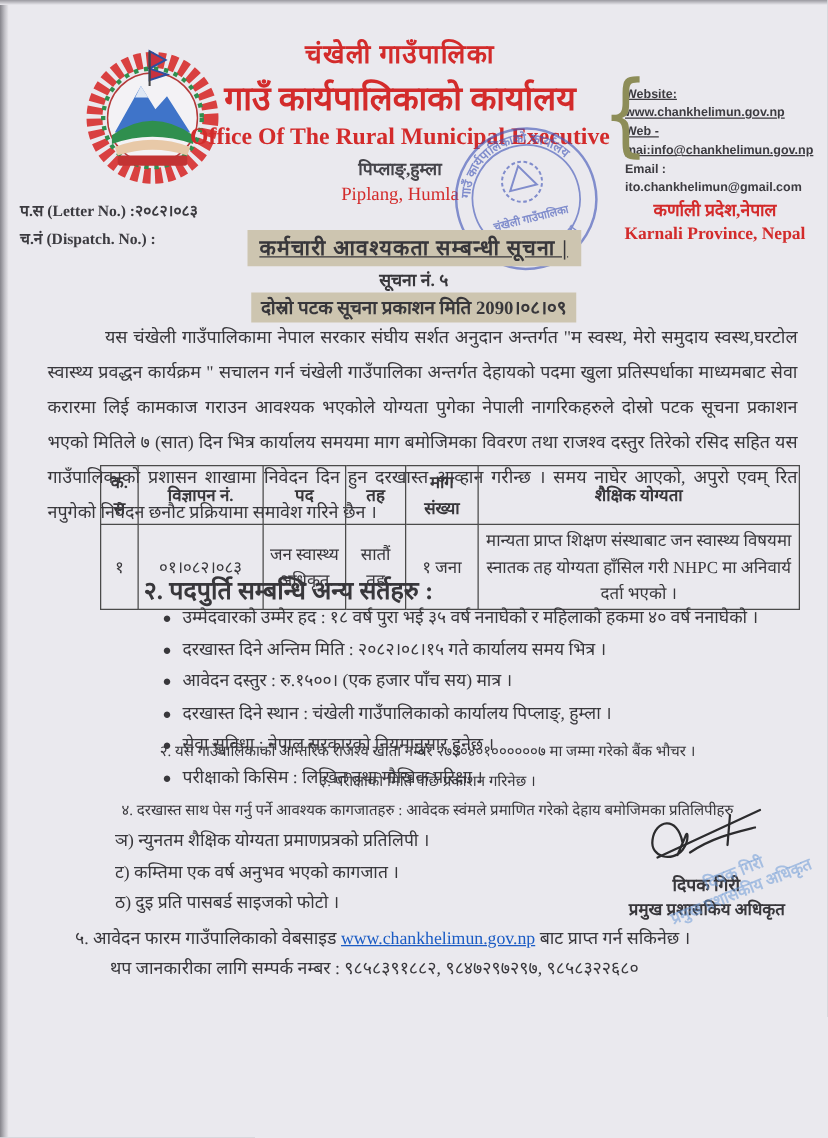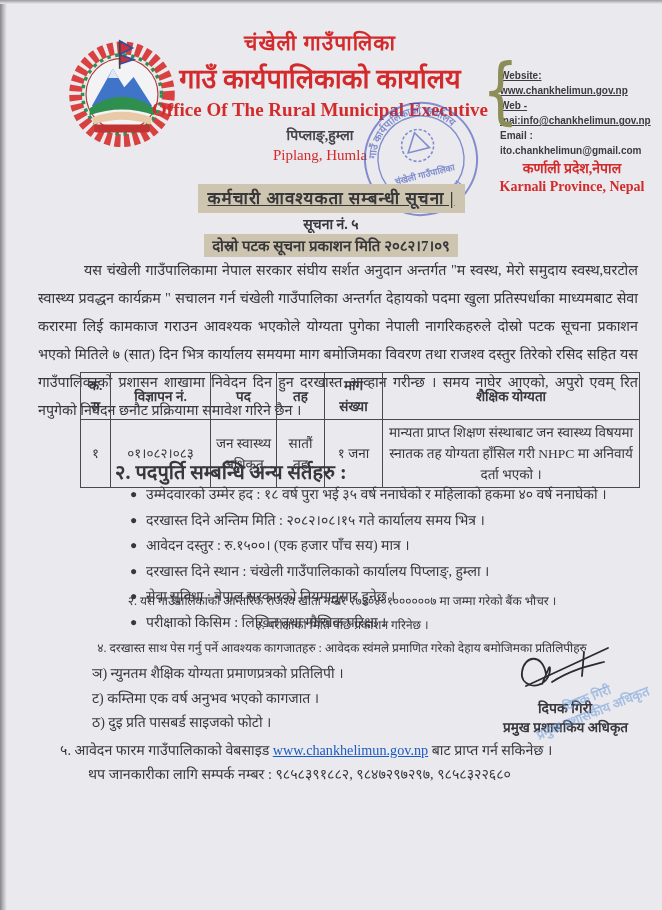--- a/index.html
+++ b/index.html
@@ -118,20 +118,24 @@
         <div class="u">Web -mai:info@chankhelimun.gov.np</div>
         <div>Email : ito.chankhelimun@gmail.com</div>
       </div>
     </div>
 
     <div class="province">
       <div class="prov-np">कर्णाली प्रदेश,नेपाल</div>
       <div class="prov-en">Karnali Province, Nepal</div>
     </div>
 
+    <div class="letter-block">
+      <div>प.स (Letter No.) :२०८२।०८३</div>
+      <div>च.नं (Dispatch. No.) :</div>
+    </div>
 
     <svg class="stamp-round" viewBox="0 0 126 138">
       <circle cx="63" cy="69" r="56" fill="none" stroke="#4156b8" stroke-width="2"></circle>
       <circle cx="63" cy="69" r="43" fill="none" stroke="#4156b8" stroke-width="1.4"></circle>
       <circle cx="63" cy="55" r="16" fill="none" stroke="#4156b8" stroke-width="1.6" stroke-dasharray="3 2"></circle>
       <polygon points="52,60 63,42 74,60" fill="none" stroke="#4156b8" stroke-width="1.6"></polygon>
       <defs>
         <path id="arcTop" d="M18,69 A45,45 0 0 1 108,69"></path>
         <path id="arcBot" d="M16,69 A47,47 0 0 0 110,69"></path>
       </defs>
@@ -143,21 +147,21 @@
       </text>
       <text x="63" y="88" font-size="9" fill="#4156b8" font-weight="bold" text-anchor="middle">चंखेली गाउँपालिका</text>
     </svg>
   </div>
 
   <div class="notice-title-wrap">
     <span class="notice-title">कर्मचारी आवश्यकता सम्बन्धी सूचना  |</span>
   </div>
   <div class="notice-no">सूचना नं. ५</div>
   <div class="publish-wrap">
-    <span class="publish">दोस्रो पटक सूचना प्रकाशन मिति २०८२।7।०९</span>
+    <span class="publish">दोस्रो पटक सूचना प्रकाशन मिति 2090।०८।०९</span>
   </div>
 
   <div class="body-par">यस चंखेली गाउँपालिकामा नेपाल सरकार संघीय सर्शत अनुदान अन्तर्गत "म स्वस्थ, मेरो समुदाय स्वस्थ,घरटोल स्वास्थ्य प्रवद्धन कार्यक्रम " सचालन गर्न चंखेली गाउँपालिका अन्तर्गत देहायको पदमा खुला प्रतिस्पर्धाका माध्यमबाट सेवा करारमा लिई कामकाज गराउन आवश्यक भएकोले योग्यता पुगेका नेपाली नागरिकहरुले दोस्रो पटक सूचना प्रकाशन भएको मितिले ७ (सात) दिन भित्र कार्यालय समयमा माग बमोजिमका विवरण तथा राजश्व दस्तुर तिरेको रसिद सहित यस गाउँपालिकाको प्रशासन शाखामा निवेदन दिन हुन दरखास्त आव्हान गरीन्छ ।  समय नाघेर आएको, अपुरो एवम् रित नपुगेको निवेदन छनौट प्रक्रियामा समावेश गरिने छैन ।</div>
 
   <div class="table-wrap">
     <table class="vac">
       <colgroup>
         <col style="width:30px">
           <col style="width:100px">
           <col style="width:66px">

